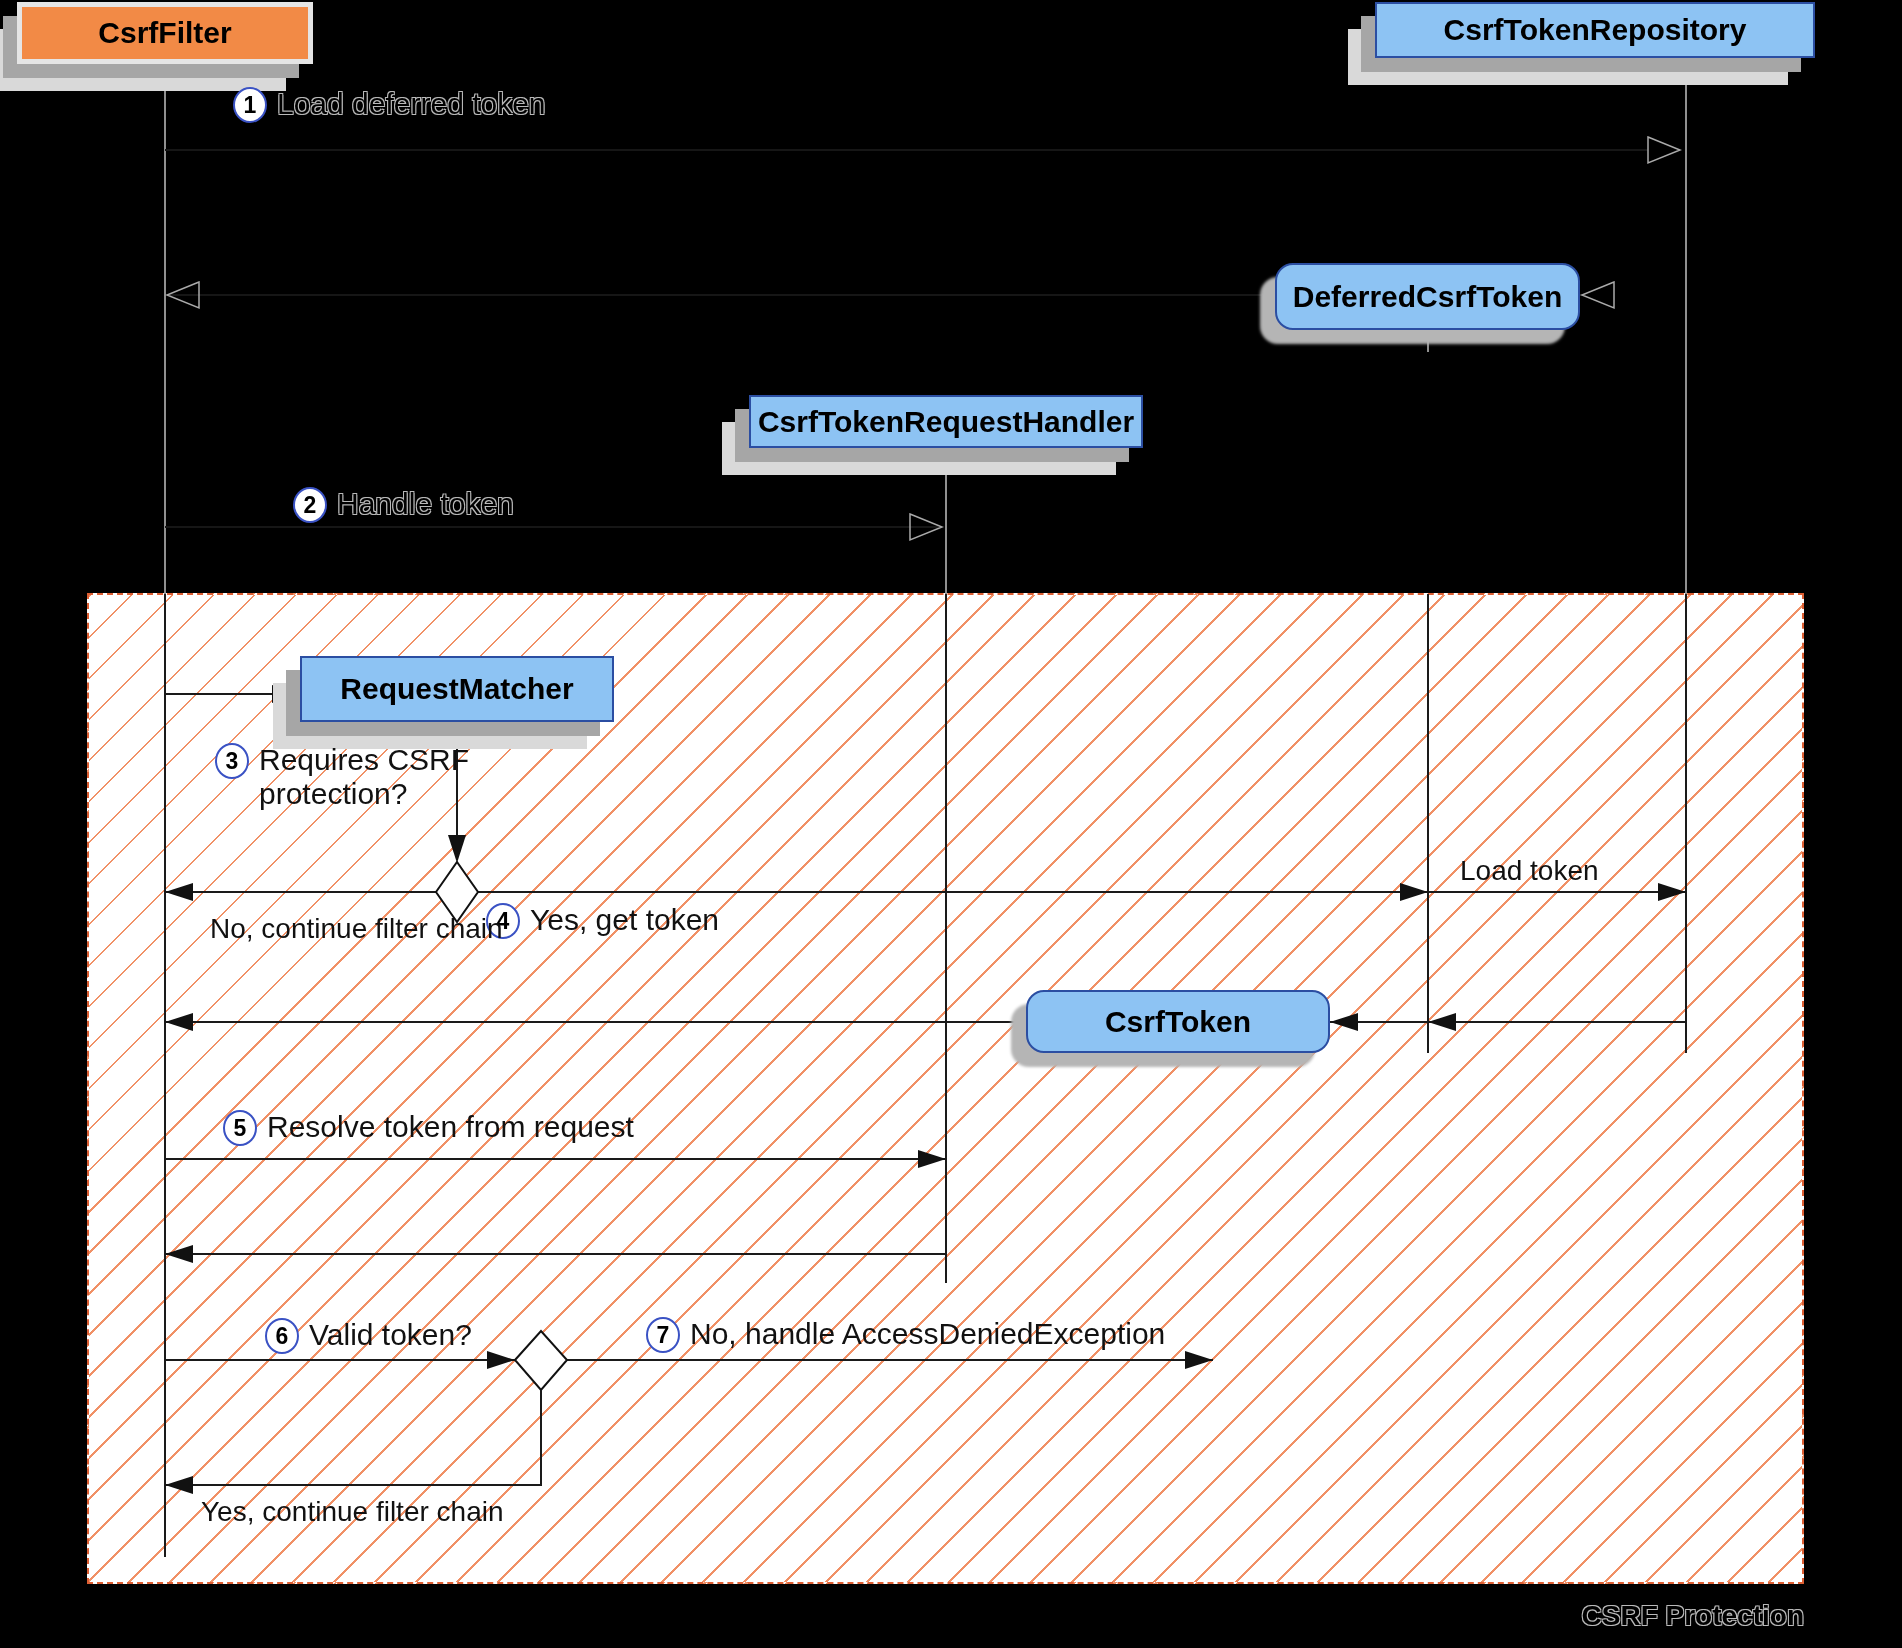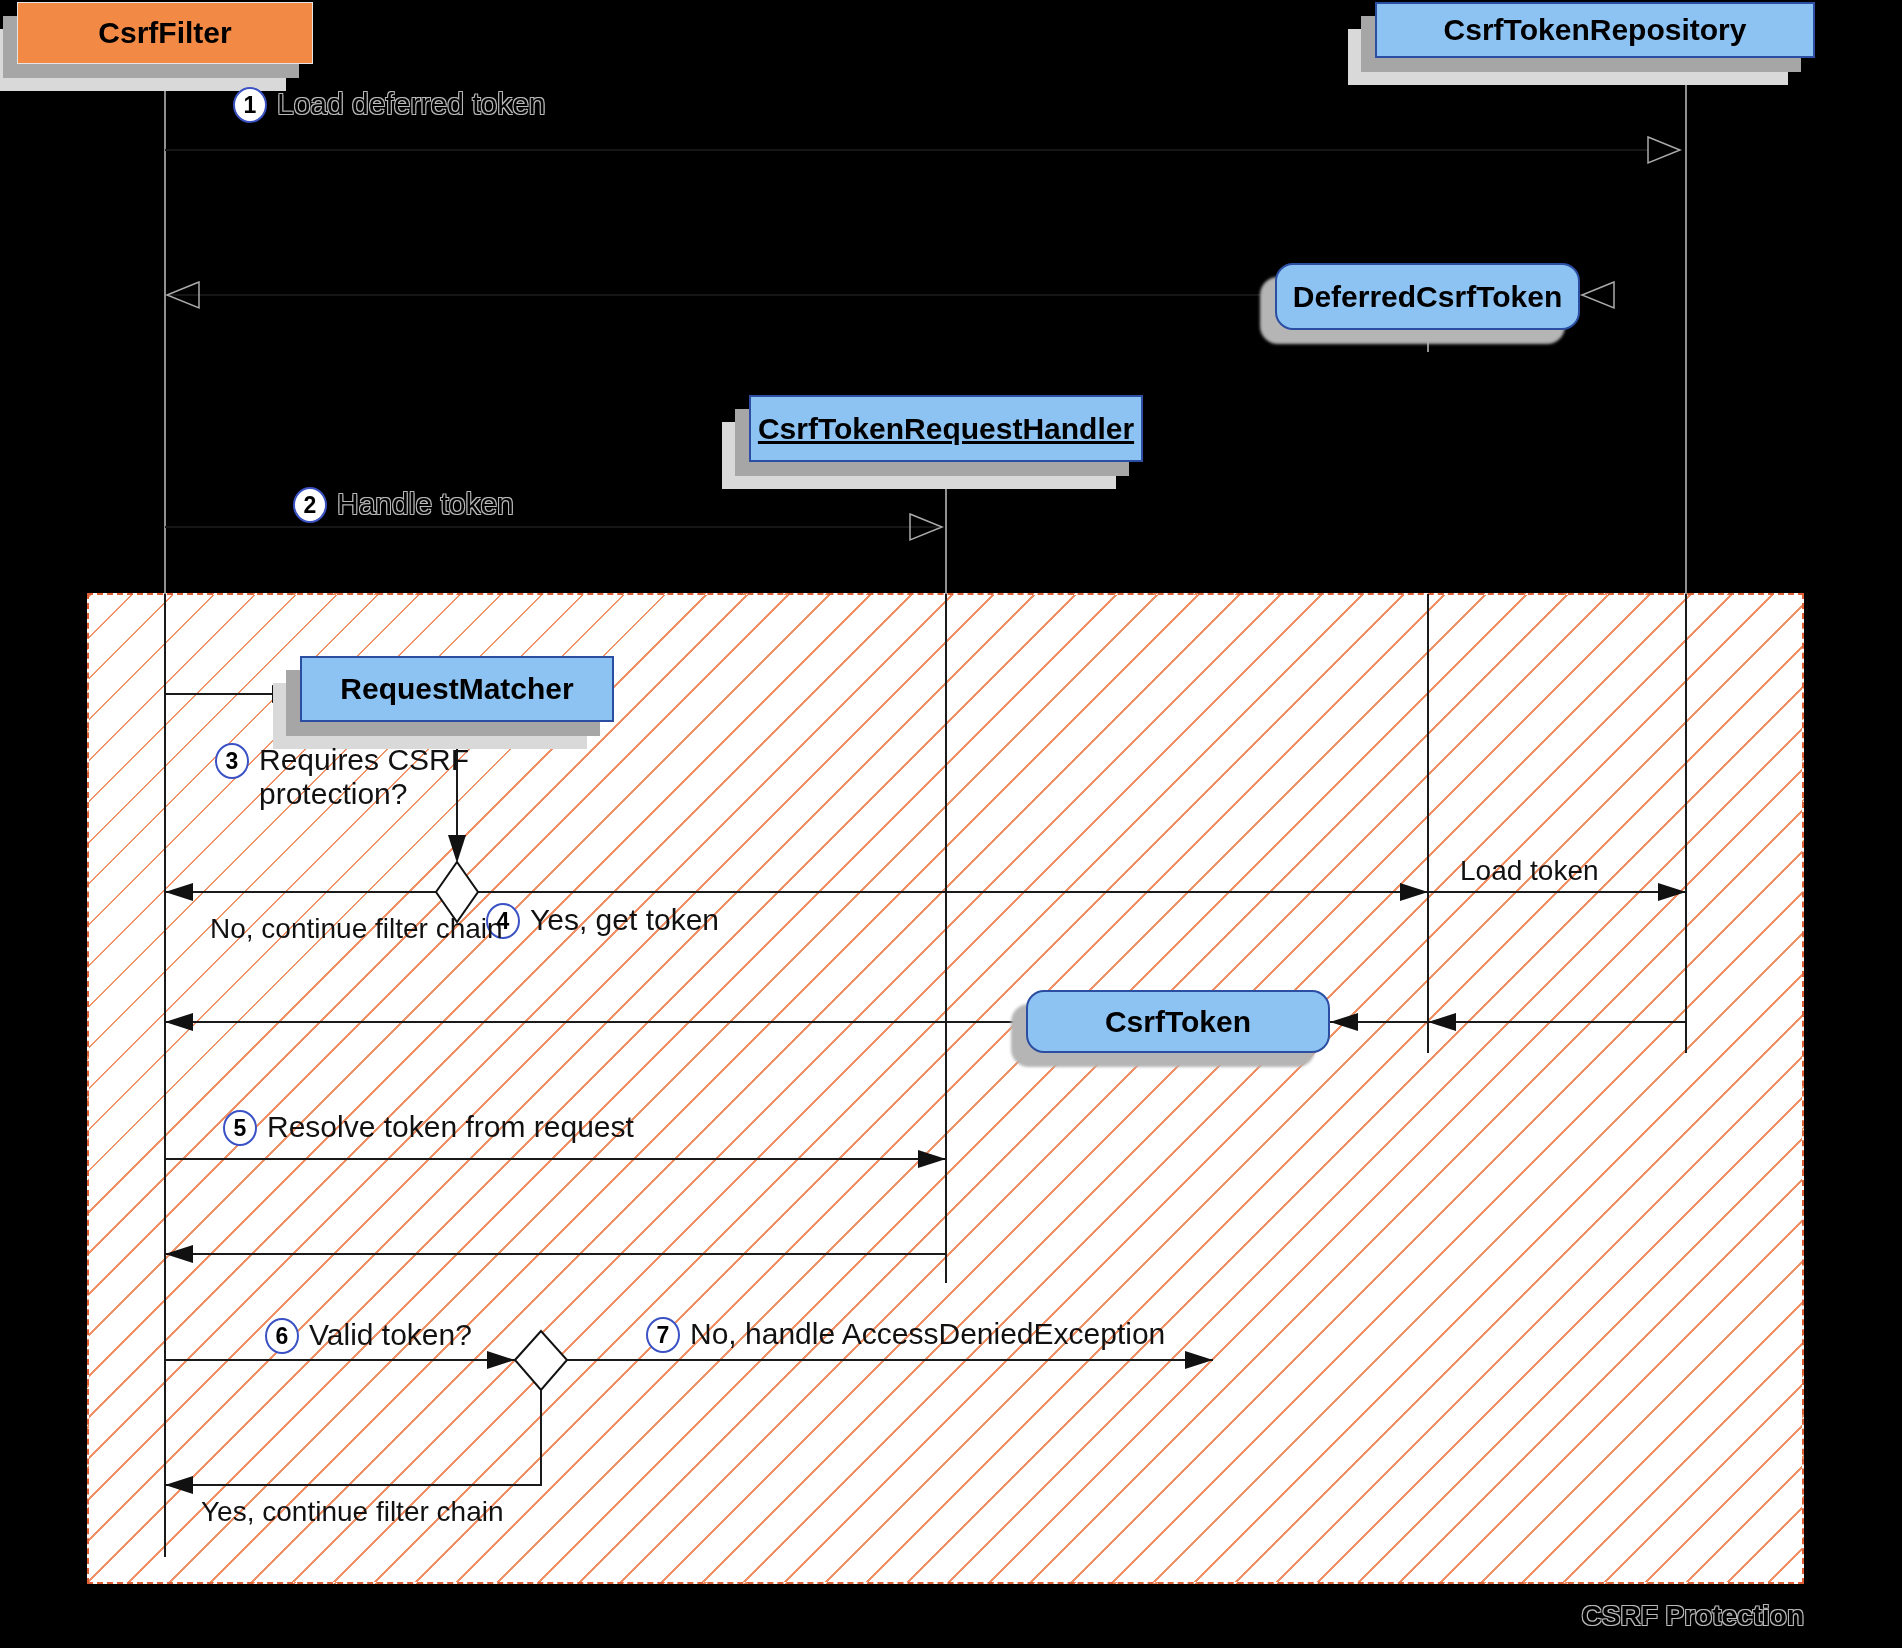--- a/index.html
+++ b/index.html
@@ -20,21 +20,21 @@
     z-index:1;
   }
   .layer{position:absolute;left:0;top:0;z-index:2;}
   
   .box{
     position:absolute;display:flex;align-items:center;justify-content:center;
     font-weight:bold;font-size:30px;color:#000;box-sizing:border-box;
     white-space:nowrap;z-index:3;
   }
   .box.orange{
-    background:#F28A46;border:1px solid #e5e5e5;
+    background:#F28A46;border:5px solid #e5e5e5;
     box-shadow:-14px 14px 0 #a6a6a6, -27px 27px 0 #d9d9d9;
   }
   .box.blue{
     background:#8DC3F3;border:2px solid #2B4EA2;
     box-shadow:-14px 14px 0 #a6a6a6, -27px 27px 0 #d9d9d9;
   }
   .box.rounded{
     border-radius:18px;
     box-shadow:-15px 14px 3px #b5b5b5;
   }
@@ -128,21 +128,21 @@
   </div>
 
   <div class="box blue" style="left:1375px;top:2px;width:440px;height:56px;">
     <span>CsrfTokenRepository</span>
   </div>
 
   <div class="box blue rounded" style="left:1275px;top:263px;width:305px;height:67px;">
     <span>DeferredCsrfToken</span>
   </div>
 
-  <div class="box blue" style="left:749px;top:395px;width:394px;height:67px;text-decoration:underline;">
+  <div class="box blue" style="left:749px;top:395px;width:394px;height:53px;">
     <span>CsrfTokenRequestHandler</span>
   </div>
 
   <div class="box blue" style="left:300px;top:656px;width:314px;height:66px;">
     <span>RequestMatcher</span>
   </div>
 
   <div class="box blue rounded" style="left:1026px;top:990px;width:304px;height:63px;">
     <span>CsrfToken</span>
   </div>

